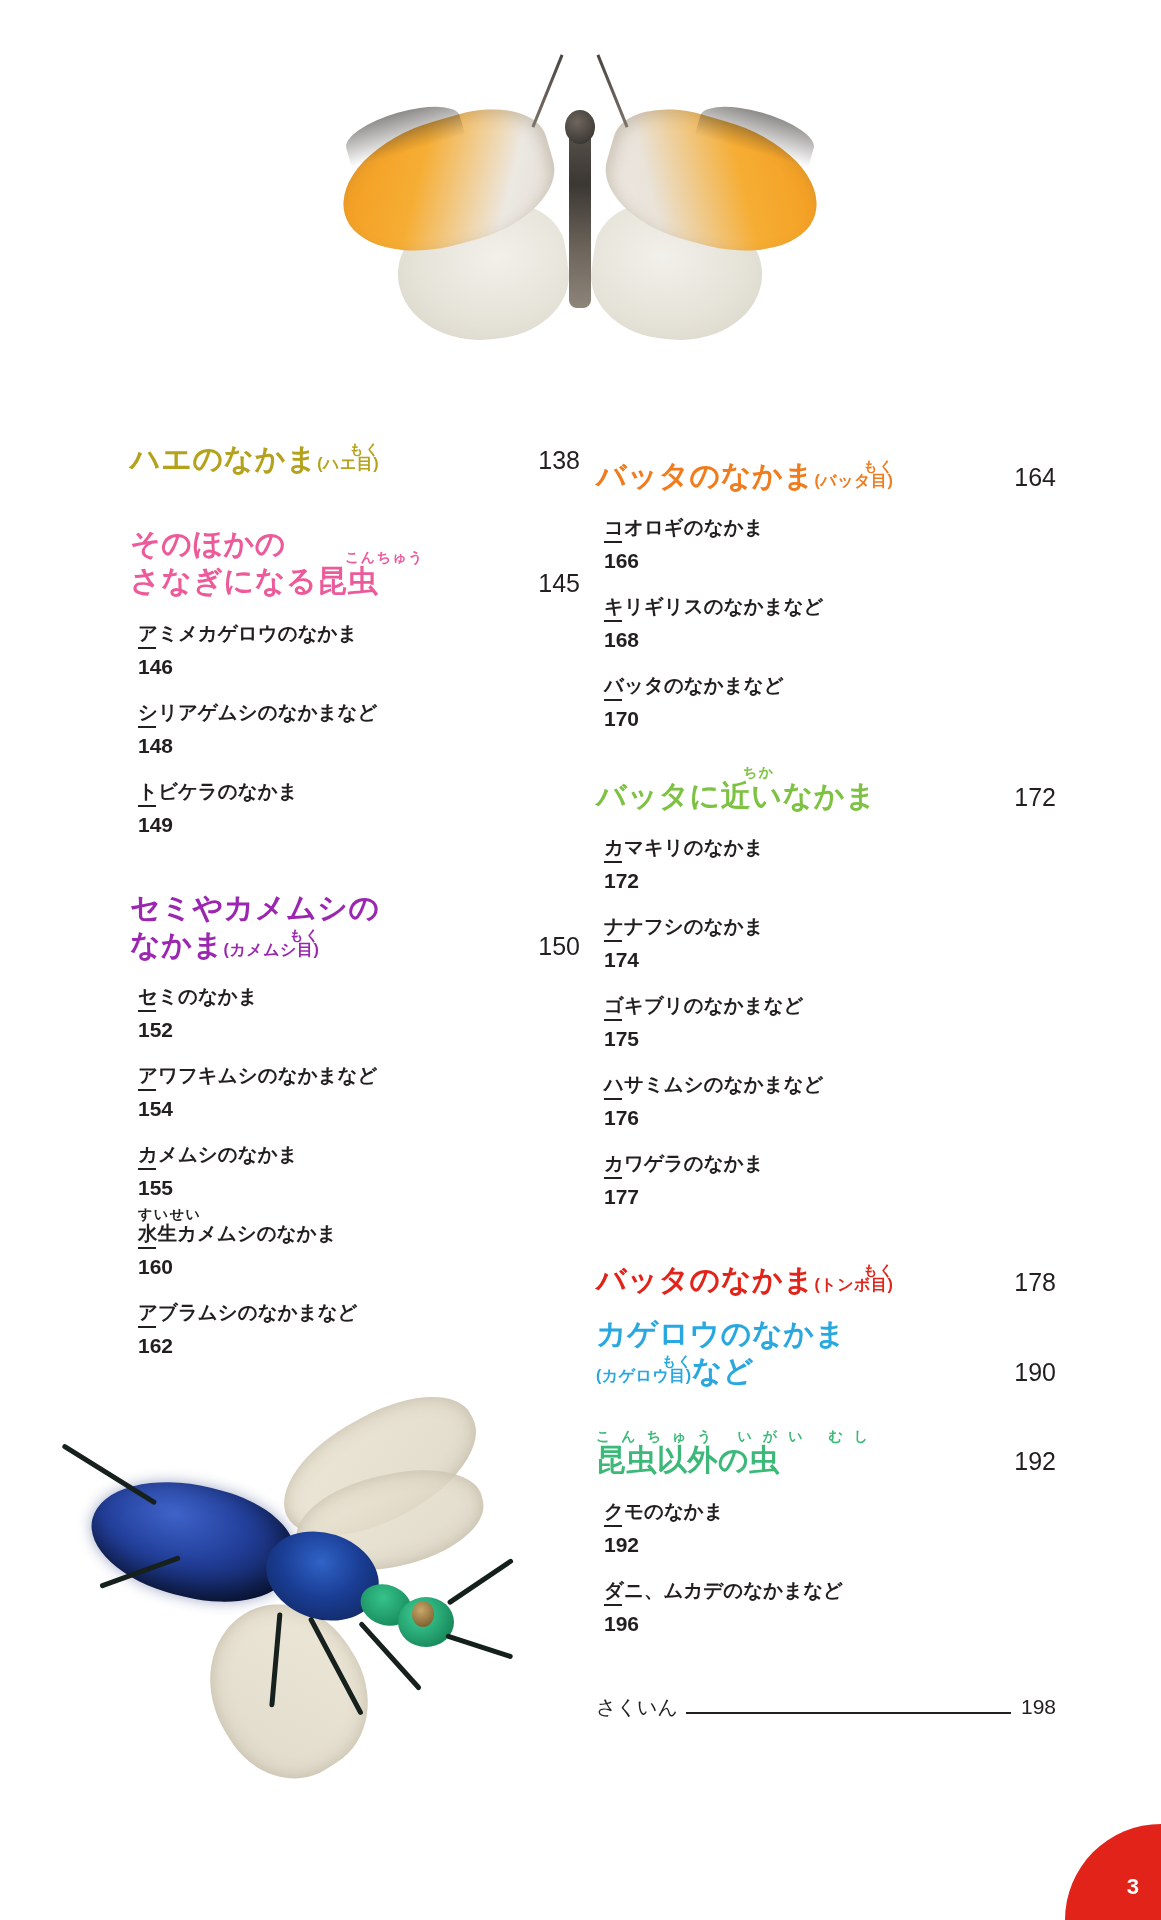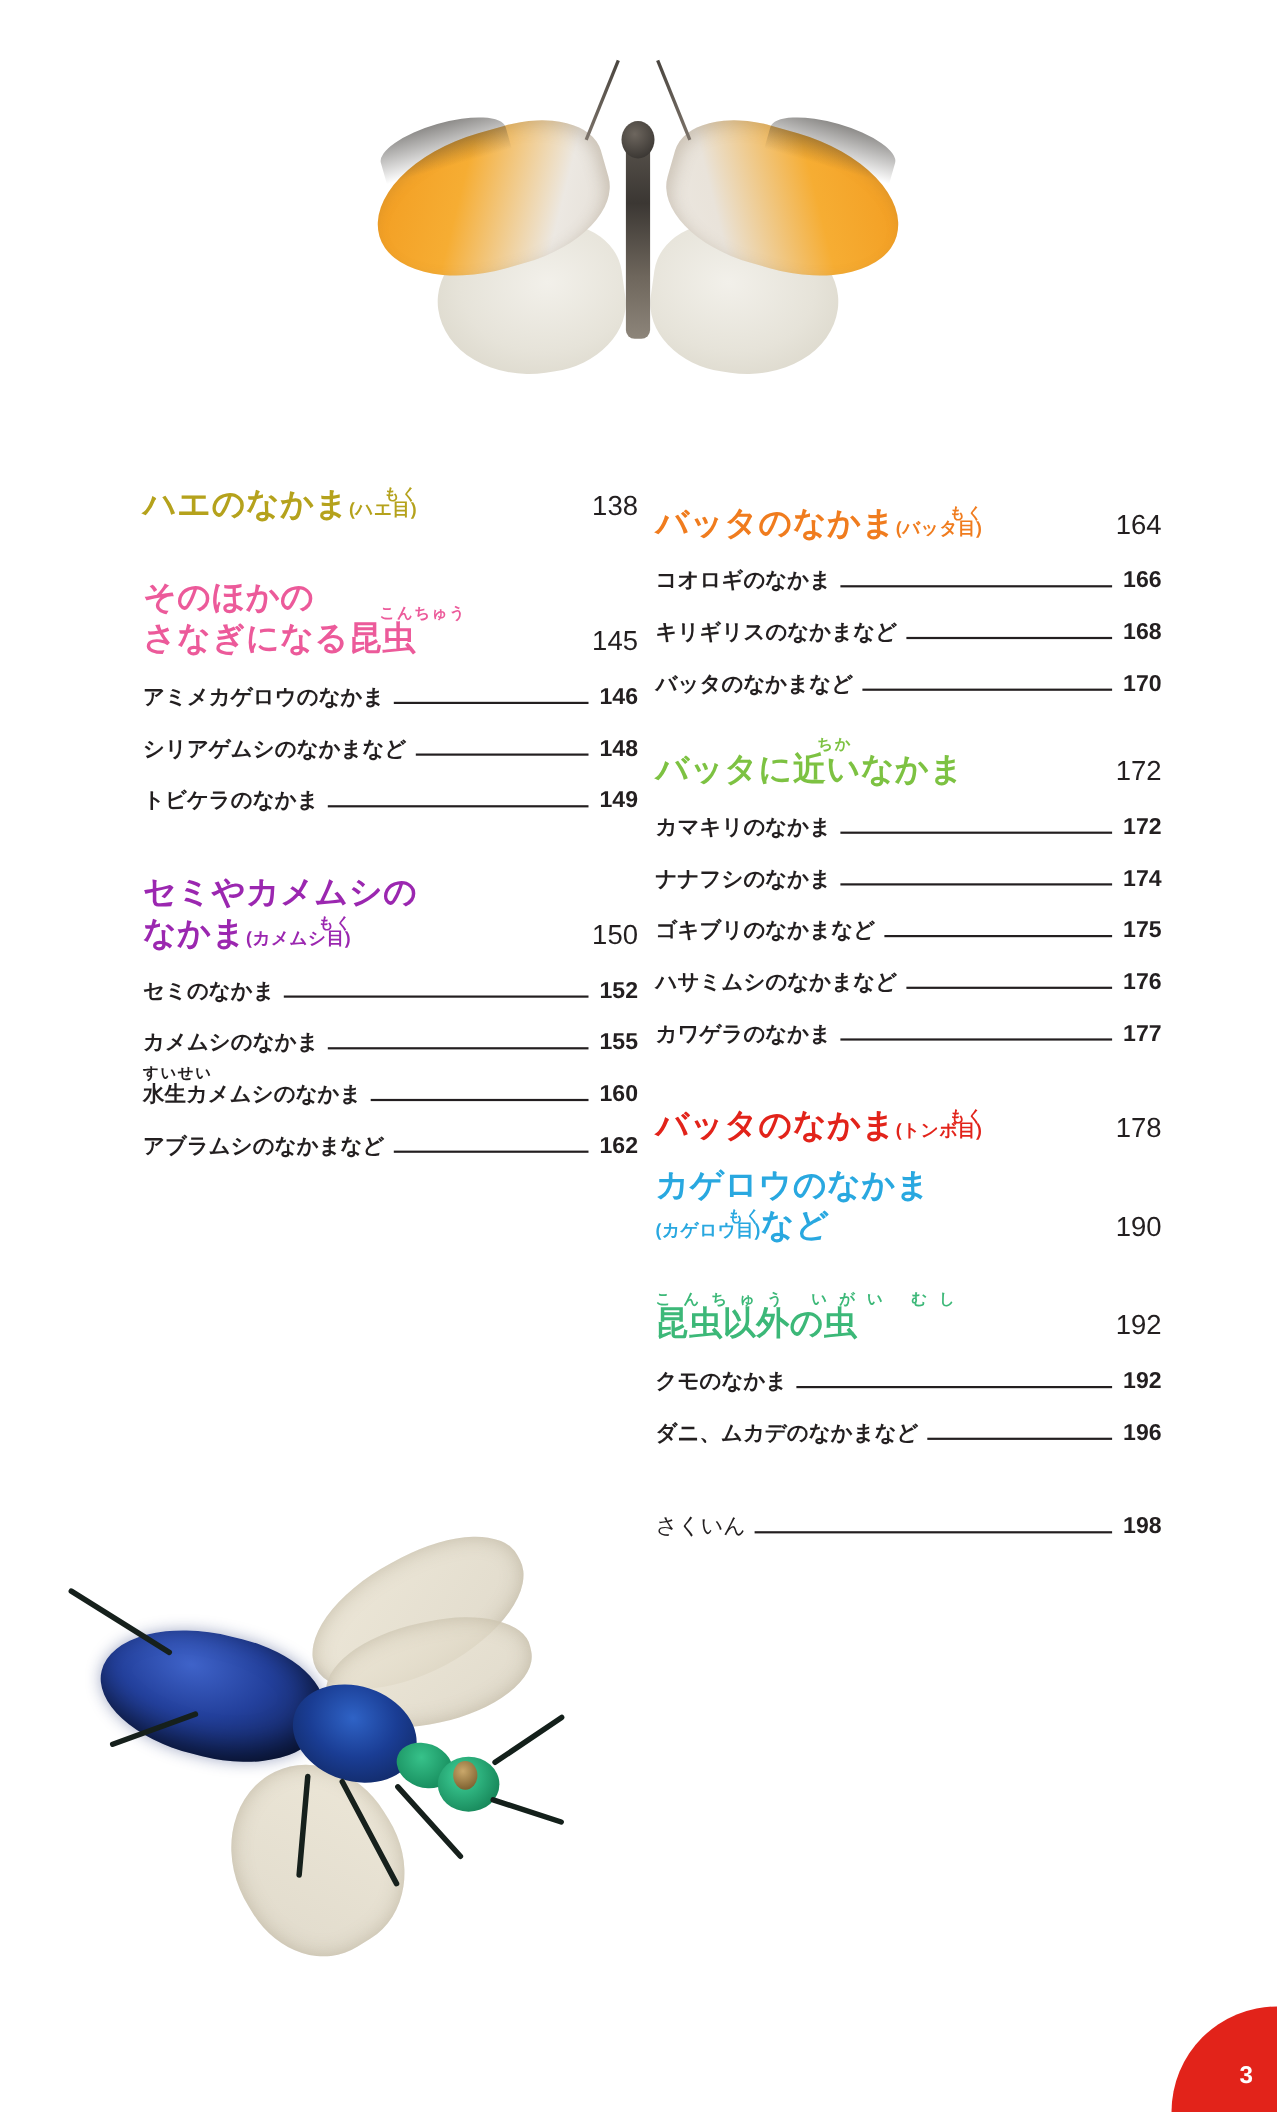--- a/index.html
+++ b/index.html
@@ -219,20 +219,21 @@
     letter-spacing: 1.5px;
     line-height: 1;
     white-space: nowrap;
   }
 
   .item-row {
     display: flex;
     align-items: baseline;
     margin-top: 20px;
     color: #231f20;
+    flex-direction: column;
   }
   .item-label {
     font-size: 19.5px;
     font-weight: bold;
     white-space: nowrap;
   }
   .item-dash {
     flex: 1;
     height: 0;
     border-bottom: 2px solid #231f20;
@@ -246,21 +247,21 @@
   }
   .group { margin-top: 34px; }
 
   .index-row {
     display: flex;
     align-items: baseline;
     margin-top: 58px;
     color: #231f20;
   }
   .index-row .item-label { font-weight: normal; font-size: 20px; }
-  .index-row .item-page { font-size: 21px; font-weight: bold; }
+  .index-row .item-page { font-size: 21px; font-weight: normal; }
 
   
   .page-tab {
     position: absolute;
     right: 0;
     bottom: 0;
     width: 96px;
     height: 96px;
     background: #e2231a;
     border-radius: 96px 0 0 0;
@@ -360,20 +361,25 @@
         </div>
         <div class="head-page">150</div>
       </div>
 
       <div class="item-row">
         <span class="item-label"><span>セミ</span><span>のなかま</span></span>
         <span class="item-dash"></span>
         <span class="item-page">152</span>
       </div>
       <div class="item-row">
+        <span class="item-label"><span>アワフキムシ</span><span>のなかまなど</span></span>
+        <span class="item-dash"></span>
+        <span class="item-page">154</span>
+      </div>
+      <div class="item-row">
         <span class="item-label"><span>カメムシ</span><span>のなかま</span></span>
         <span class="item-dash"></span>
         <span class="item-page">155</span>
       </div>
       <div class="item-row">
         <span class="item-label ruby-wrap">
           <span class="ruby" style="color:#231f20; left:0; width:58px; text-align:left; top:-13px;">すいせい</span>
           <span>水生カメムシ</span><span>のなかま</span>
         </span>
         <span class="item-dash"></span>

